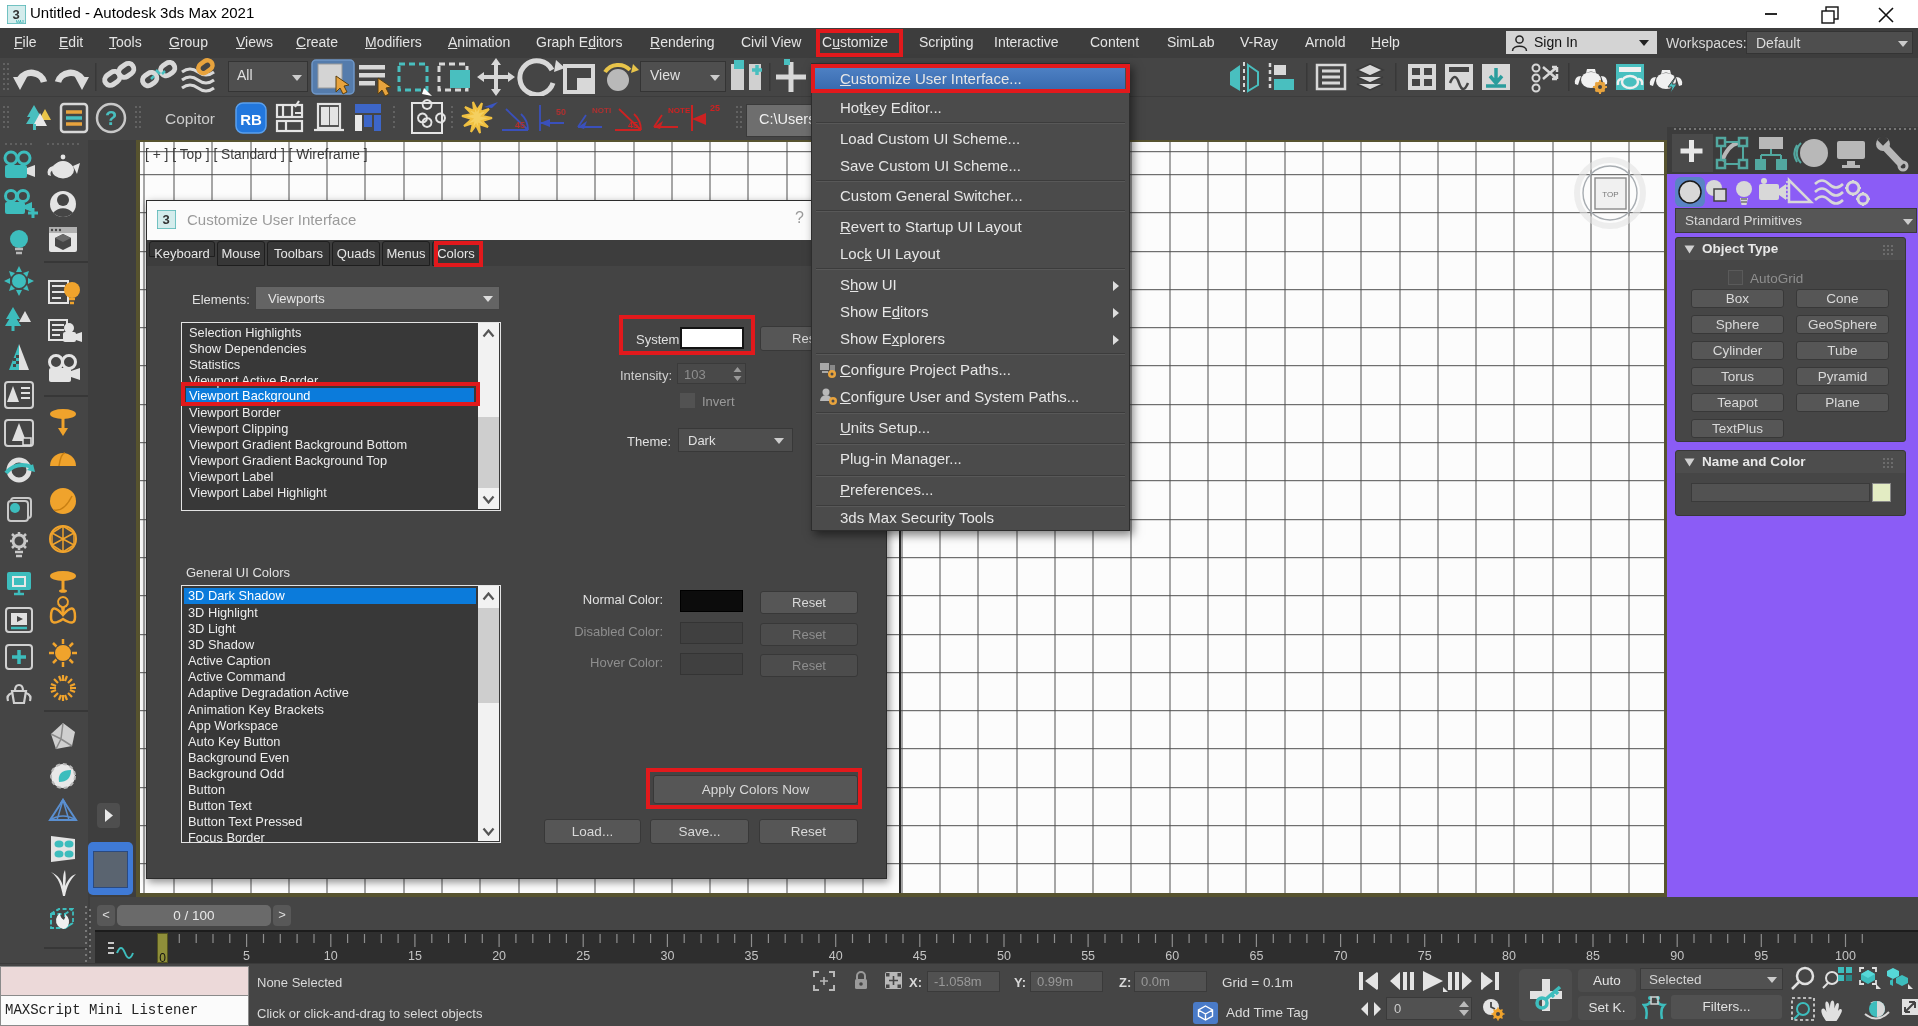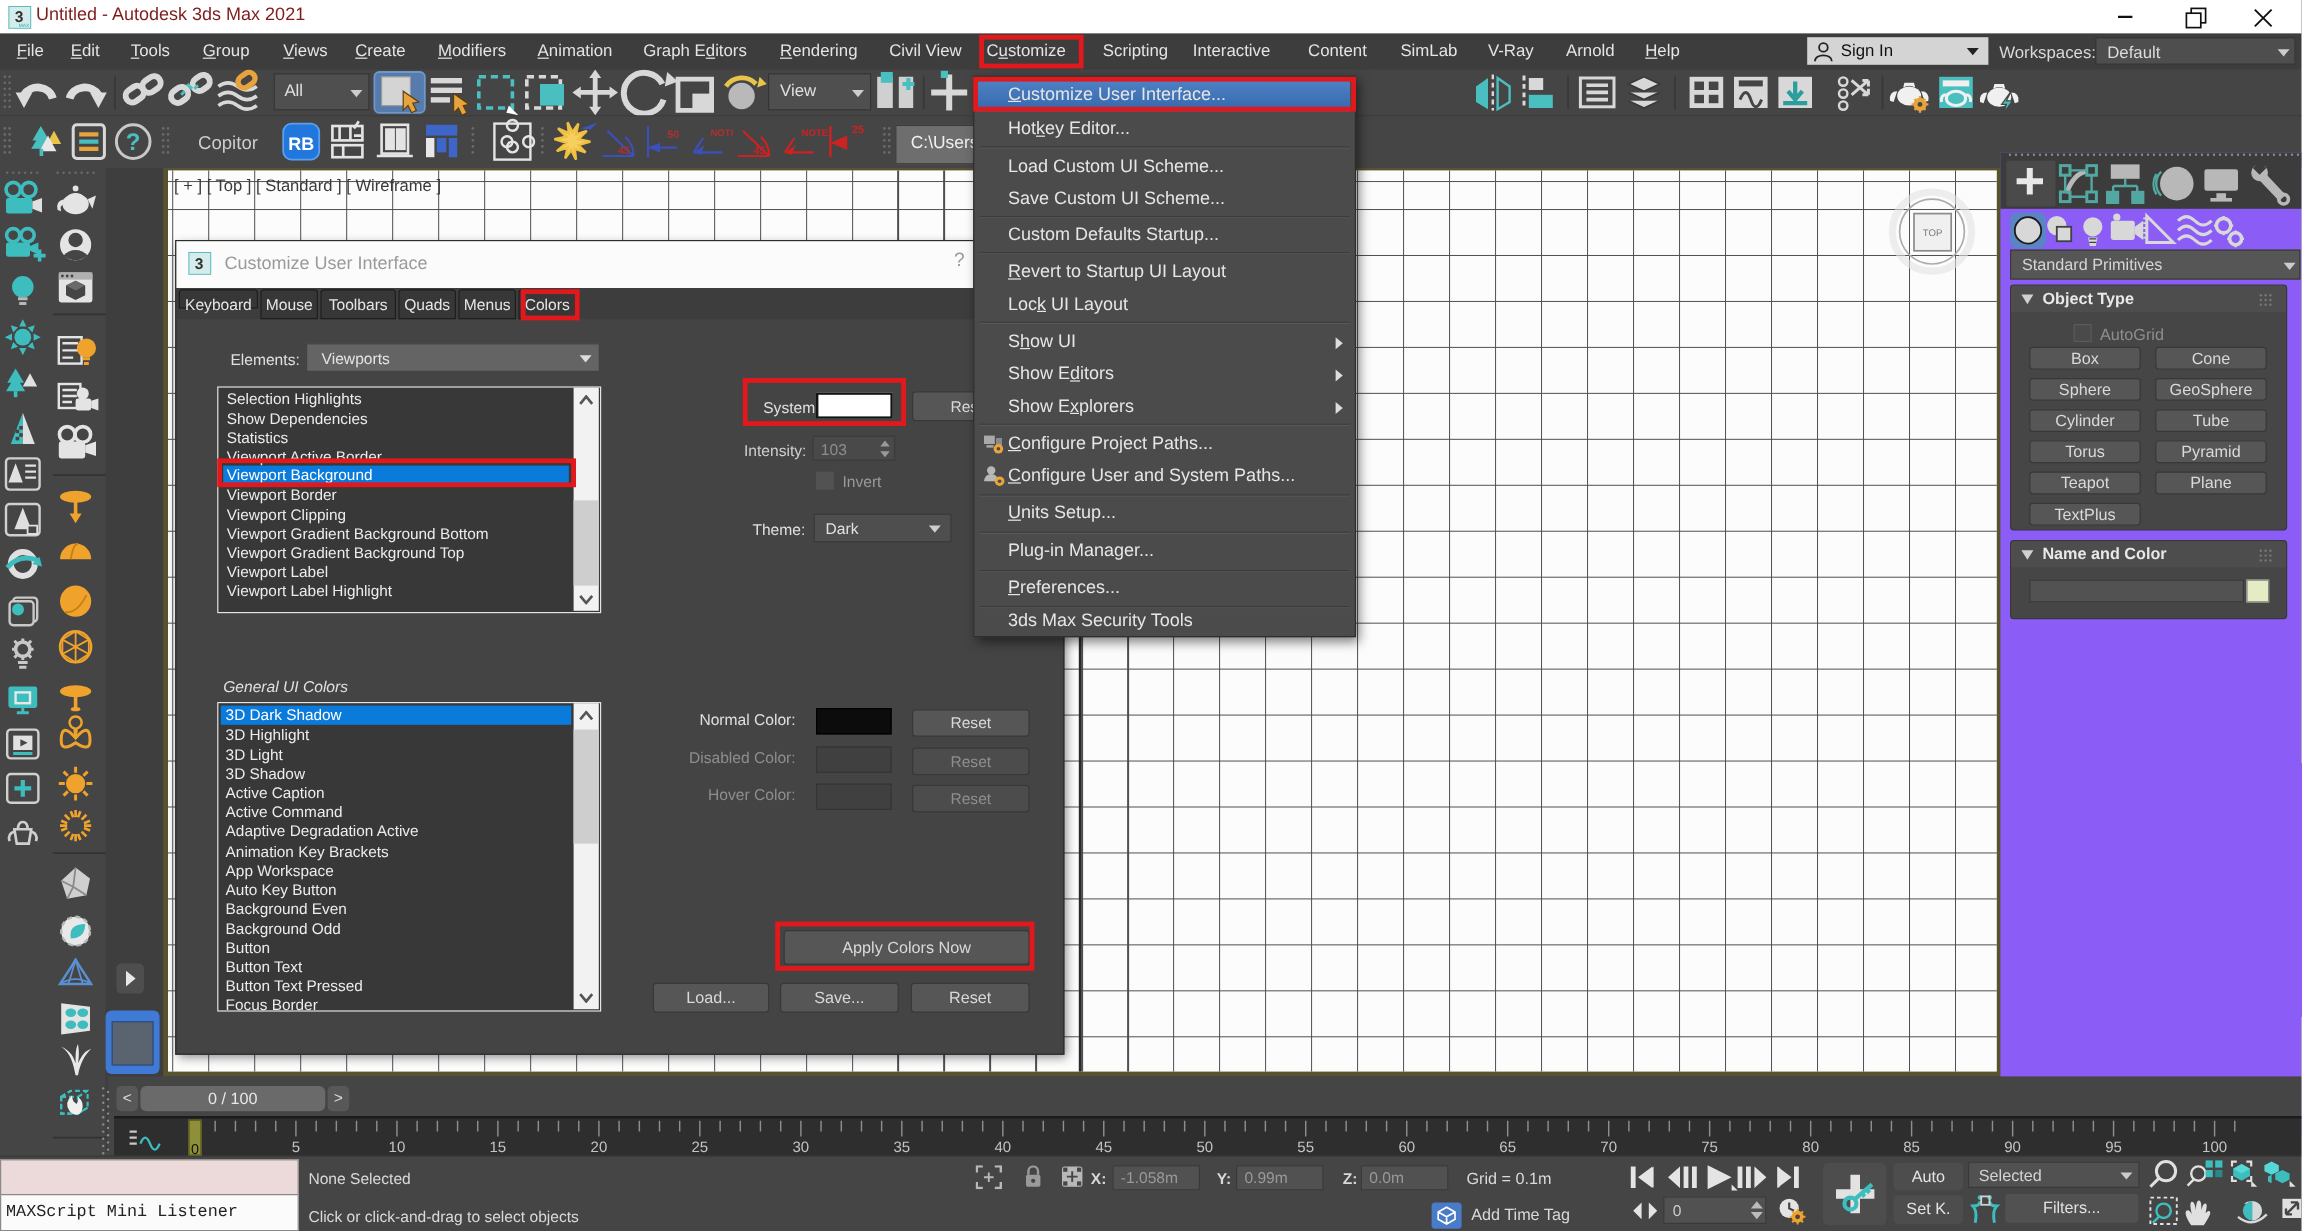--- a/index.html
+++ b/index.html
@@ -15,21 +15,21 @@
 <body>
 <div id="root">
 
 <div class="abs" id="titlebar" style="left:0;top:0;width:1918px;height:28px;background:#ffffff;">
   <svg class="abs" style="left:7px;top:5px;" width="19" height="19" viewBox="0 0 19 19">
     <rect x="0" y="0" width="19" height="19" fill="#d4ecec"></rect>
     <rect x="0" y="0" width="19" height="19" fill="none" stroke="#59b8b8" stroke-width="1.6"></rect>
     <text x="9" y="13.5" font-size="13" font-weight="bold" fill="#333" text-anchor="middle" font-family="Liberation Sans">3</text>
     <text x="13" y="17.5" font-size="4" fill="#2aa" text-anchor="middle" font-family="Liberation Sans">MAX</text>
   </svg>
-  <div class="abs" style="left:30px;top:4px;font-size:15px;color:#7f1d1d;">Untitled - Autodesk 3ds Max 2021</div>
+  <div class="abs" style="left:30px;top:4px;font-size:15px;color:#000000;">Untitled - Autodesk 3ds Max 2021</div>
 
   <svg class="abs" style="left:1758px;top:0;" width="160" height="28" viewBox="0 0 160 28">
     <line x1="7" y1="14" x2="19" y2="14" stroke="#111" stroke-width="1.8"></line>
     <rect x="68" y="7" width="12" height="12" fill="none" stroke="#111" stroke-width="1.4"></rect>
     <rect x="64" y="11" width="12" height="12" fill="#fff" stroke="#111" stroke-width="1.4"></rect>
     <path d="M121 8 L135 22 M135 8 L121 22" stroke="#111" stroke-width="1.6"></path>
   </svg>
 </div>
 
 <div class="abs" id="menubar" style="left:0;top:28px;width:1918px;height:30px;background:#3d3d3d;color:#e4e4e4;font-size:14px;">
@@ -1237,21 +1237,21 @@
   <div class="abs" style="left:533px;top:192px;width:15px;height:15px;background:#525252;"></div>
   <div class="abs" style="left:555px;top:193px;color:#9a9a9a;font-size:13px;">Invert</div>
   <div class="abs" style="left:480px;top:233px;color:#e0e0e0;font-size:13px;">Theme:</div>
   <div class="abs" style="left:531px;top:227px;width:115px;height:24px;background:#4e4e4e;border:1px solid #383838;box-sizing:border-box;">
     <div class="abs" style="left:9px;top:4px;color:#e0e0e0;font-size:13px;">Dark</div>
     <svg class="abs" style="left:94px;top:8px;" width="12" height="8" viewBox="0 0 12 8">
           <path d="M1 1 L11 1 L6 7 Z" fill="#ccc"></path>
         </svg>
   </div>
 
-  <div class="abs" style="left:39px;top:364px;color:#e0e0e0;font-size:13px;font-style:italic;">General UI Colors</div>
+  <div class="abs" style="left:39px;top:364px;color:#e0e0e0;font-size:13px;">General UI Colors</div>
   <div class="abs" style="left:34px;top:384px;width:320px;height:258px;background:#383838;border:1.5px solid #e4e4e4;box-sizing:border-box;font-size:12.8px;color:#ececec;">
     <div class="abs" style="left:2px;top:2px;width:292px;height:16px;background:#0b7bdb;color:#fff;line-height:15.5px;padding-left:4px;box-sizing:border-box;">3D Dark Shadow</div>
     <div class="abs" style="left:6px;top:19px;line-height:16.1px;">3D Highlight<br>3D Light<br>3D Shadow<br>Active Caption<br>Active Command<br>Adaptive Degradation Active<br>Animation Key Brackets<br>App Workspace<br>Auto Key Button<br>Background Even<br>Background Odd<br>Button<br>Button Text<br>Button Text Pressed<br>Focus Border</div>
 
     <div class="abs" style="left:296px;top:0;width:21px;height:255px;background:#f2f2f2;">
       <svg class="abs" style="left:4px;top:6px;" width="13" height="9" viewBox="0 0 13 9">
             <path d="M1.5 7.5 L6.5 1.5 L11.5 7.5" fill="none" stroke="#555" stroke-width="2.2"></path>
           </svg>
       <div class="abs" style="left:0;top:22px;width:21px;height:95px;background:#cecece;"></div>
       <svg class="abs" style="left:4px;top:241px;" width="13" height="9" viewBox="0 0 13 9">
@@ -1277,21 +1277,21 @@
 </div>
 
 <div class="abs" id="ddmenu" style="left:811px;top:63px;width:319px;height:468px;background:#4b4b4b;border:1px solid #2d2d2d;z-index:40;box-shadow:3px 4px 9px rgba(0,0,0,0.5);box-sizing:border-box;color:#e6e6e6;font-size:15px;">
   <div class="abs" style="left:2px;top:3px;width:311px;height:26px;background:linear-gradient(#4e81c4,#3567ac);"></div>
   <div class="abs" style="left:28px;top:6px;"><u>C</u>ustomize User Interface...</div>
   <div class="abs" style="left:28px;top:35px;">Hot<u>k</u>ey Editor...</div>
   <div class="abs" style="left:4px;top:58px;width:309px;height:1px;background:#3c3c3c;border-bottom:1px solid #585858;"></div>
   <div class="abs" style="left:28px;top:66px;">Load Custom UI Scheme...</div>
   <div class="abs" style="left:28px;top:93px;">Save Custom UI Scheme...</div>
   <div class="abs" style="left:4px;top:116px;width:309px;height:1px;background:#3c3c3c;border-bottom:1px solid #585858;"></div>
-  <div class="abs" style="left:28px;top:123px;">Custom Defaults Startup...</div>
+  <div class="abs" style="left:28px;top:123px;">Custom General Switcher...</div>
   <div class="abs" style="left:4px;top:146px;width:309px;height:1px;background:#3c3c3c;border-bottom:1px solid #585858;"></div>
   <div class="abs" style="left:28px;top:154px;"><u>R</u>evert to Startup UI Layout</div>
   <div class="abs" style="left:28px;top:181px;">Loc<u>k</u> UI Layout</div>
   <div class="abs" style="left:4px;top:204px;width:309px;height:1px;background:#3c3c3c;border-bottom:1px solid #585858;"></div>
   <div class="abs" style="left:28px;top:212px;">S<u>h</u>ow UI</div>
   <div class="abs" style="left:28px;top:239px;">Show E<u>d</u>itors</div>
   <div class="abs" style="left:28px;top:266px;">Show E<u>x</u>plorers</div>
   <svg class="abs" style="left:300px;top:216px;" width="8" height="12" viewBox="0 0 8 12">
         <path d="M1 1 L7 6 L1 11 Z" fill="#ddd"></path>
       </svg>

